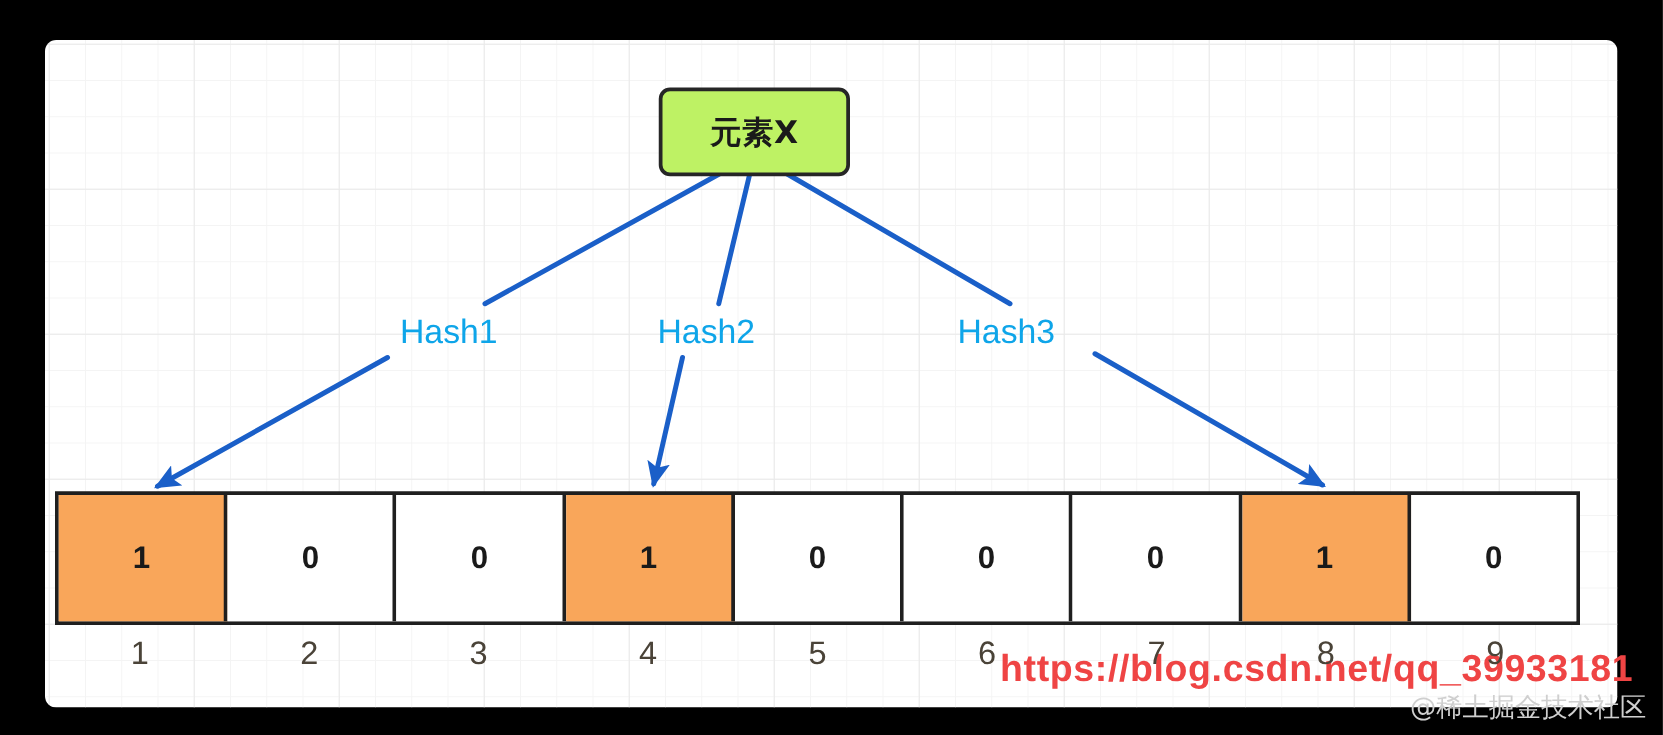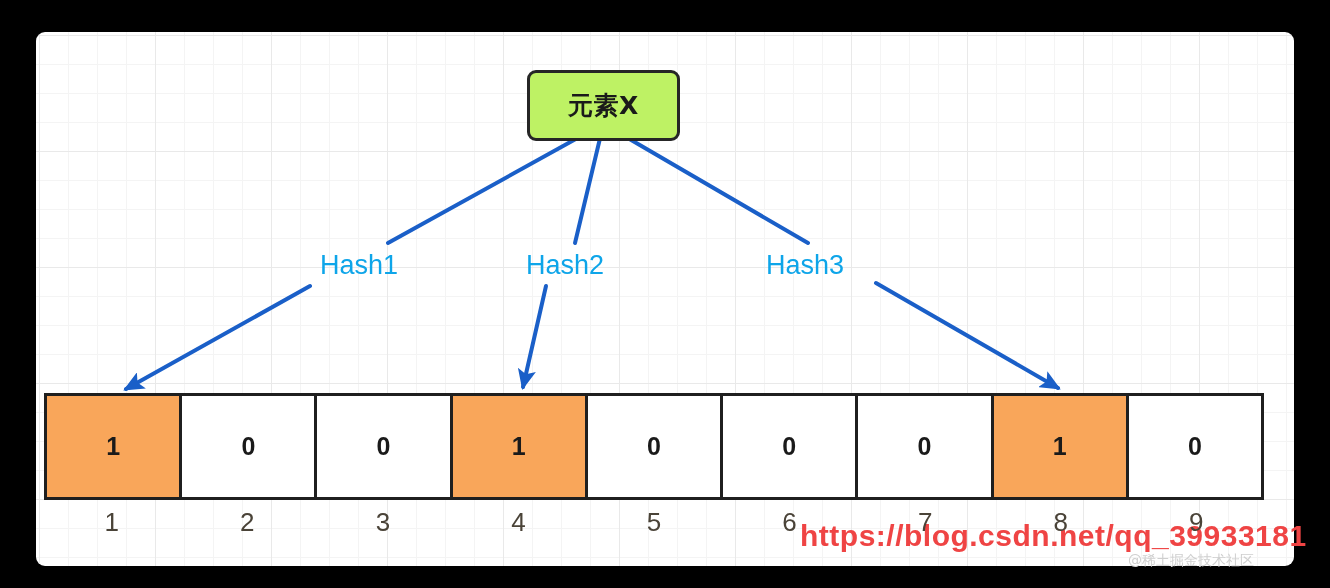--- a/index.html
+++ b/index.html
@@ -149,21 +149,21 @@
     letter-spacing: 0.5px;
     white-space: nowrap;
     z-index: 2;
     font-family: "Liberation Sans", "DejaVu Sans", sans-serif;
     font-weight: bold;
   }
   #juejin-watermark {
     position: absolute;
     left: 1128px;
     top: 552px;
-    font-size: 14px;
+    font-size: 21px;
     color: #cfcfcf;
     white-space: nowrap;
     z-index: 8;
     font-family: "DejaVu Sans", "Liberation Sans", sans-serif;
   }
 </style>
 </head>
 <body>
 
 <div id="diagram-root">

